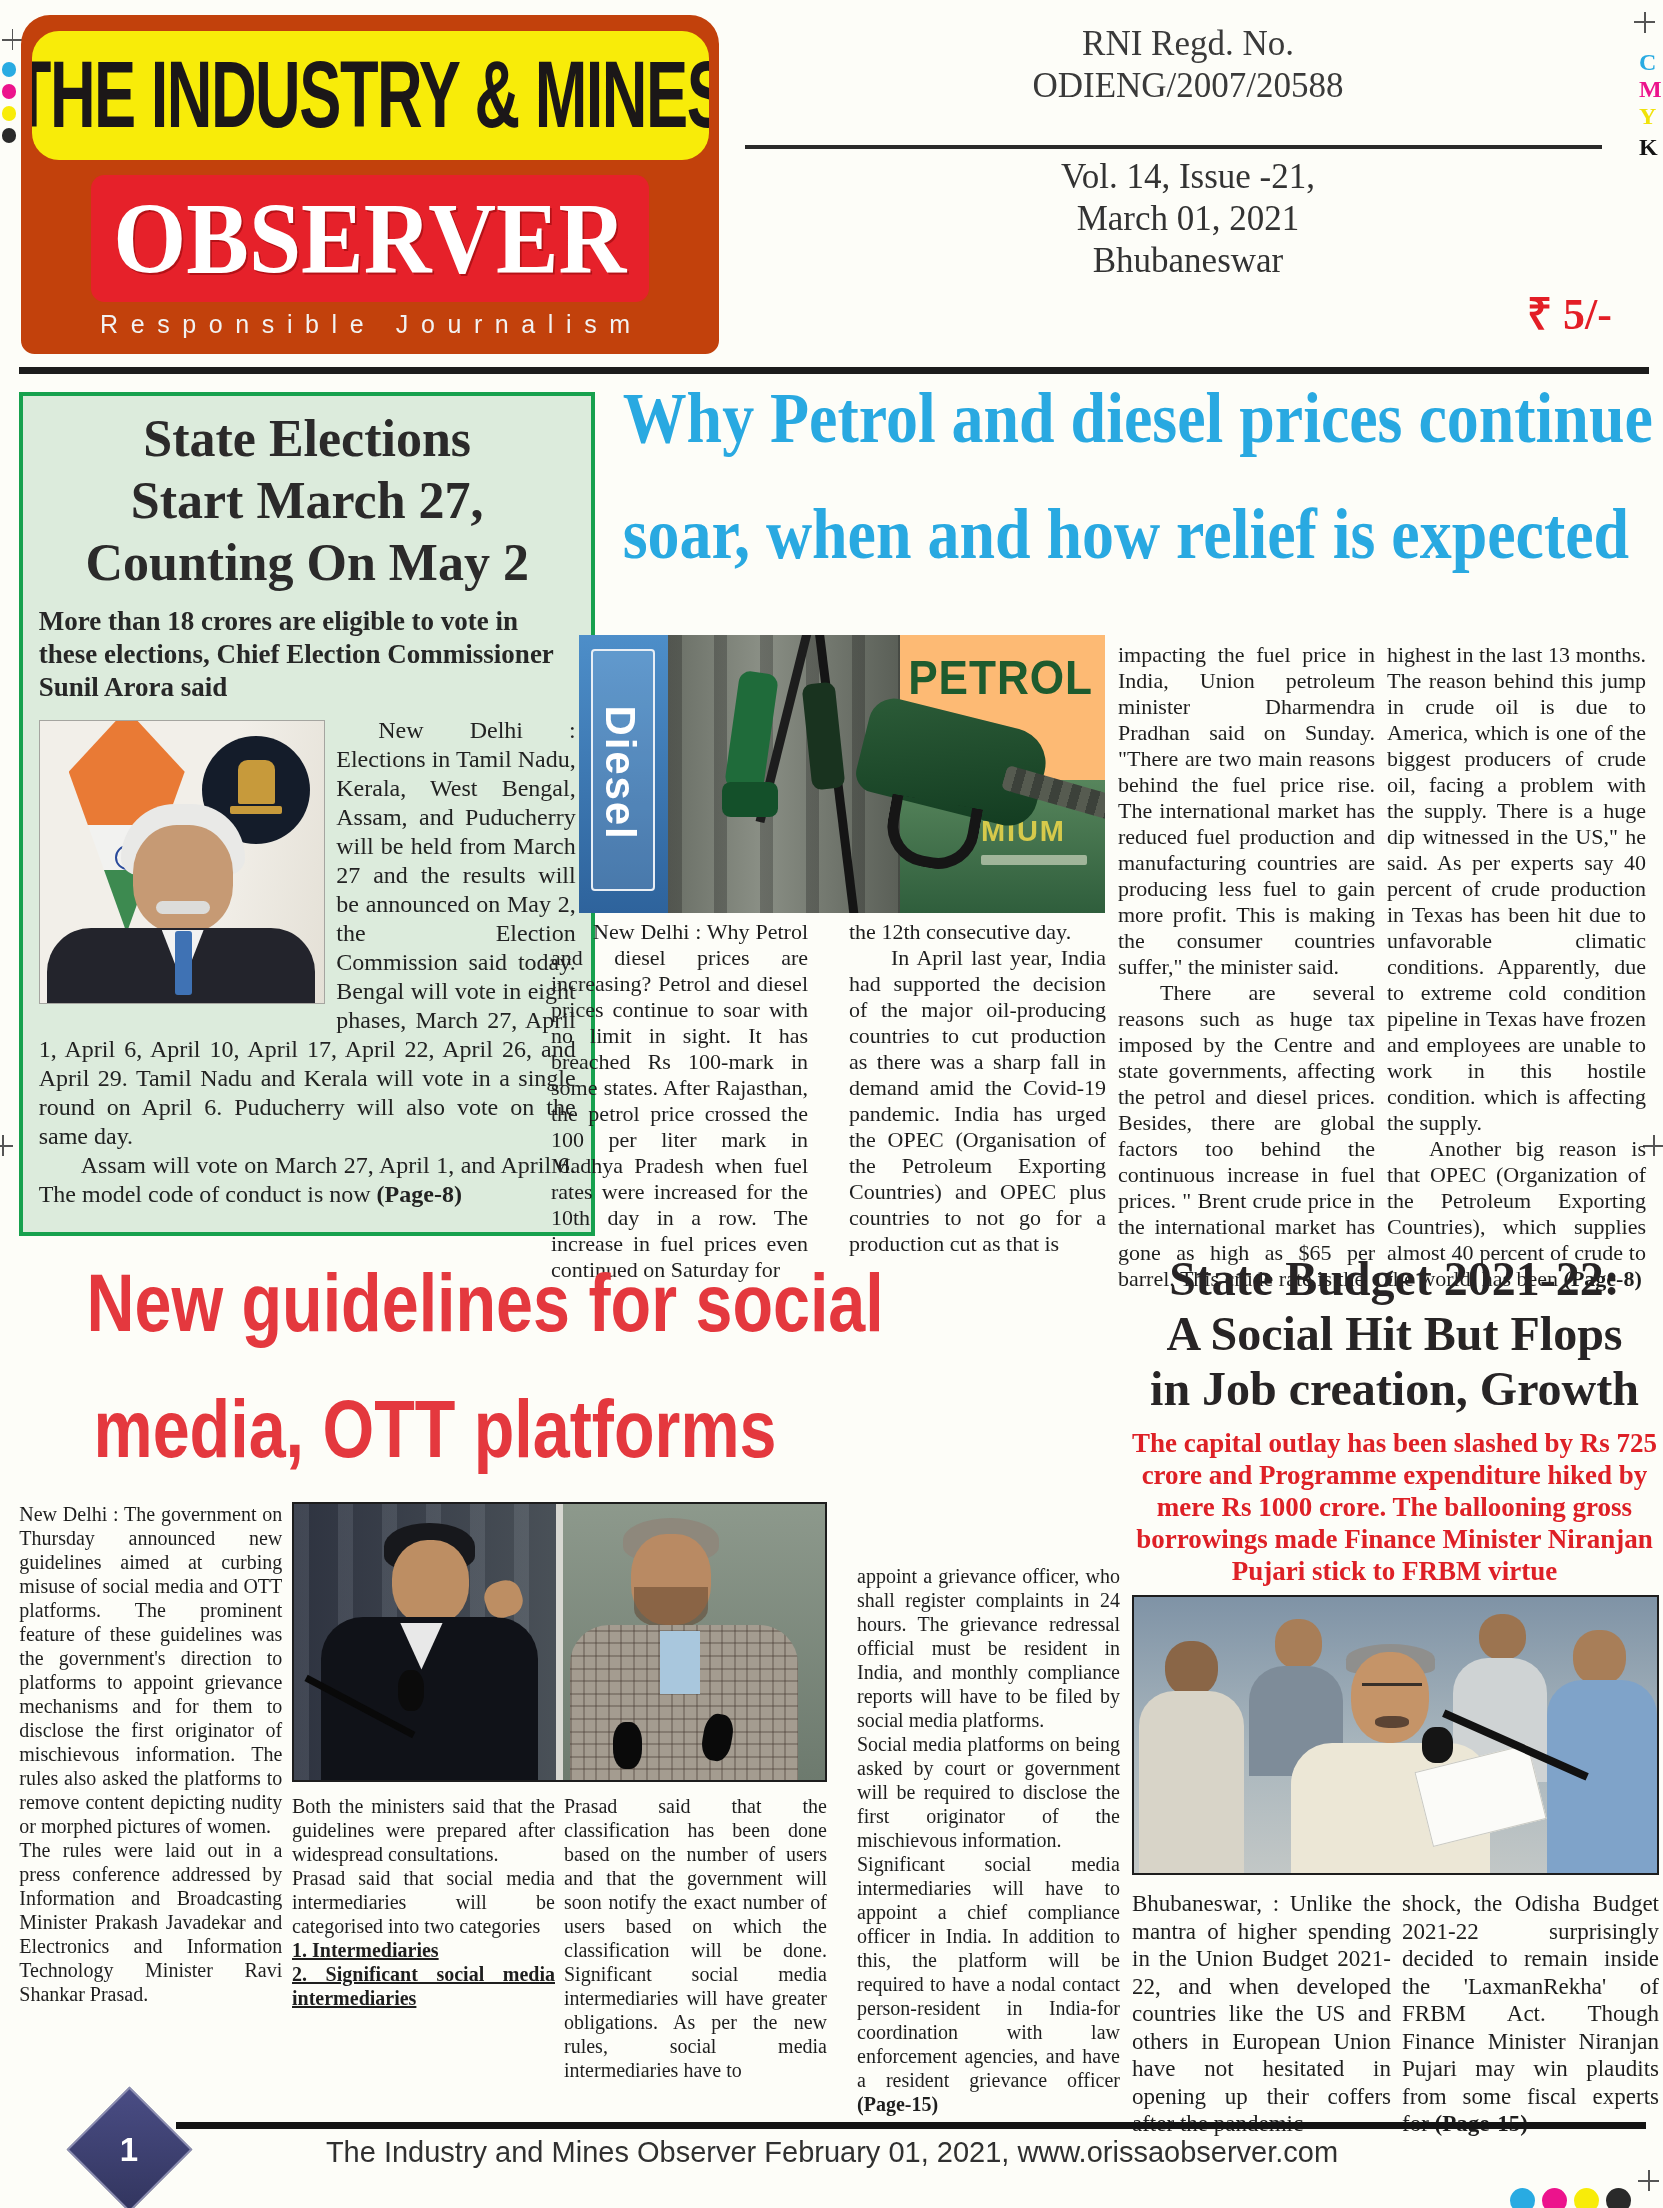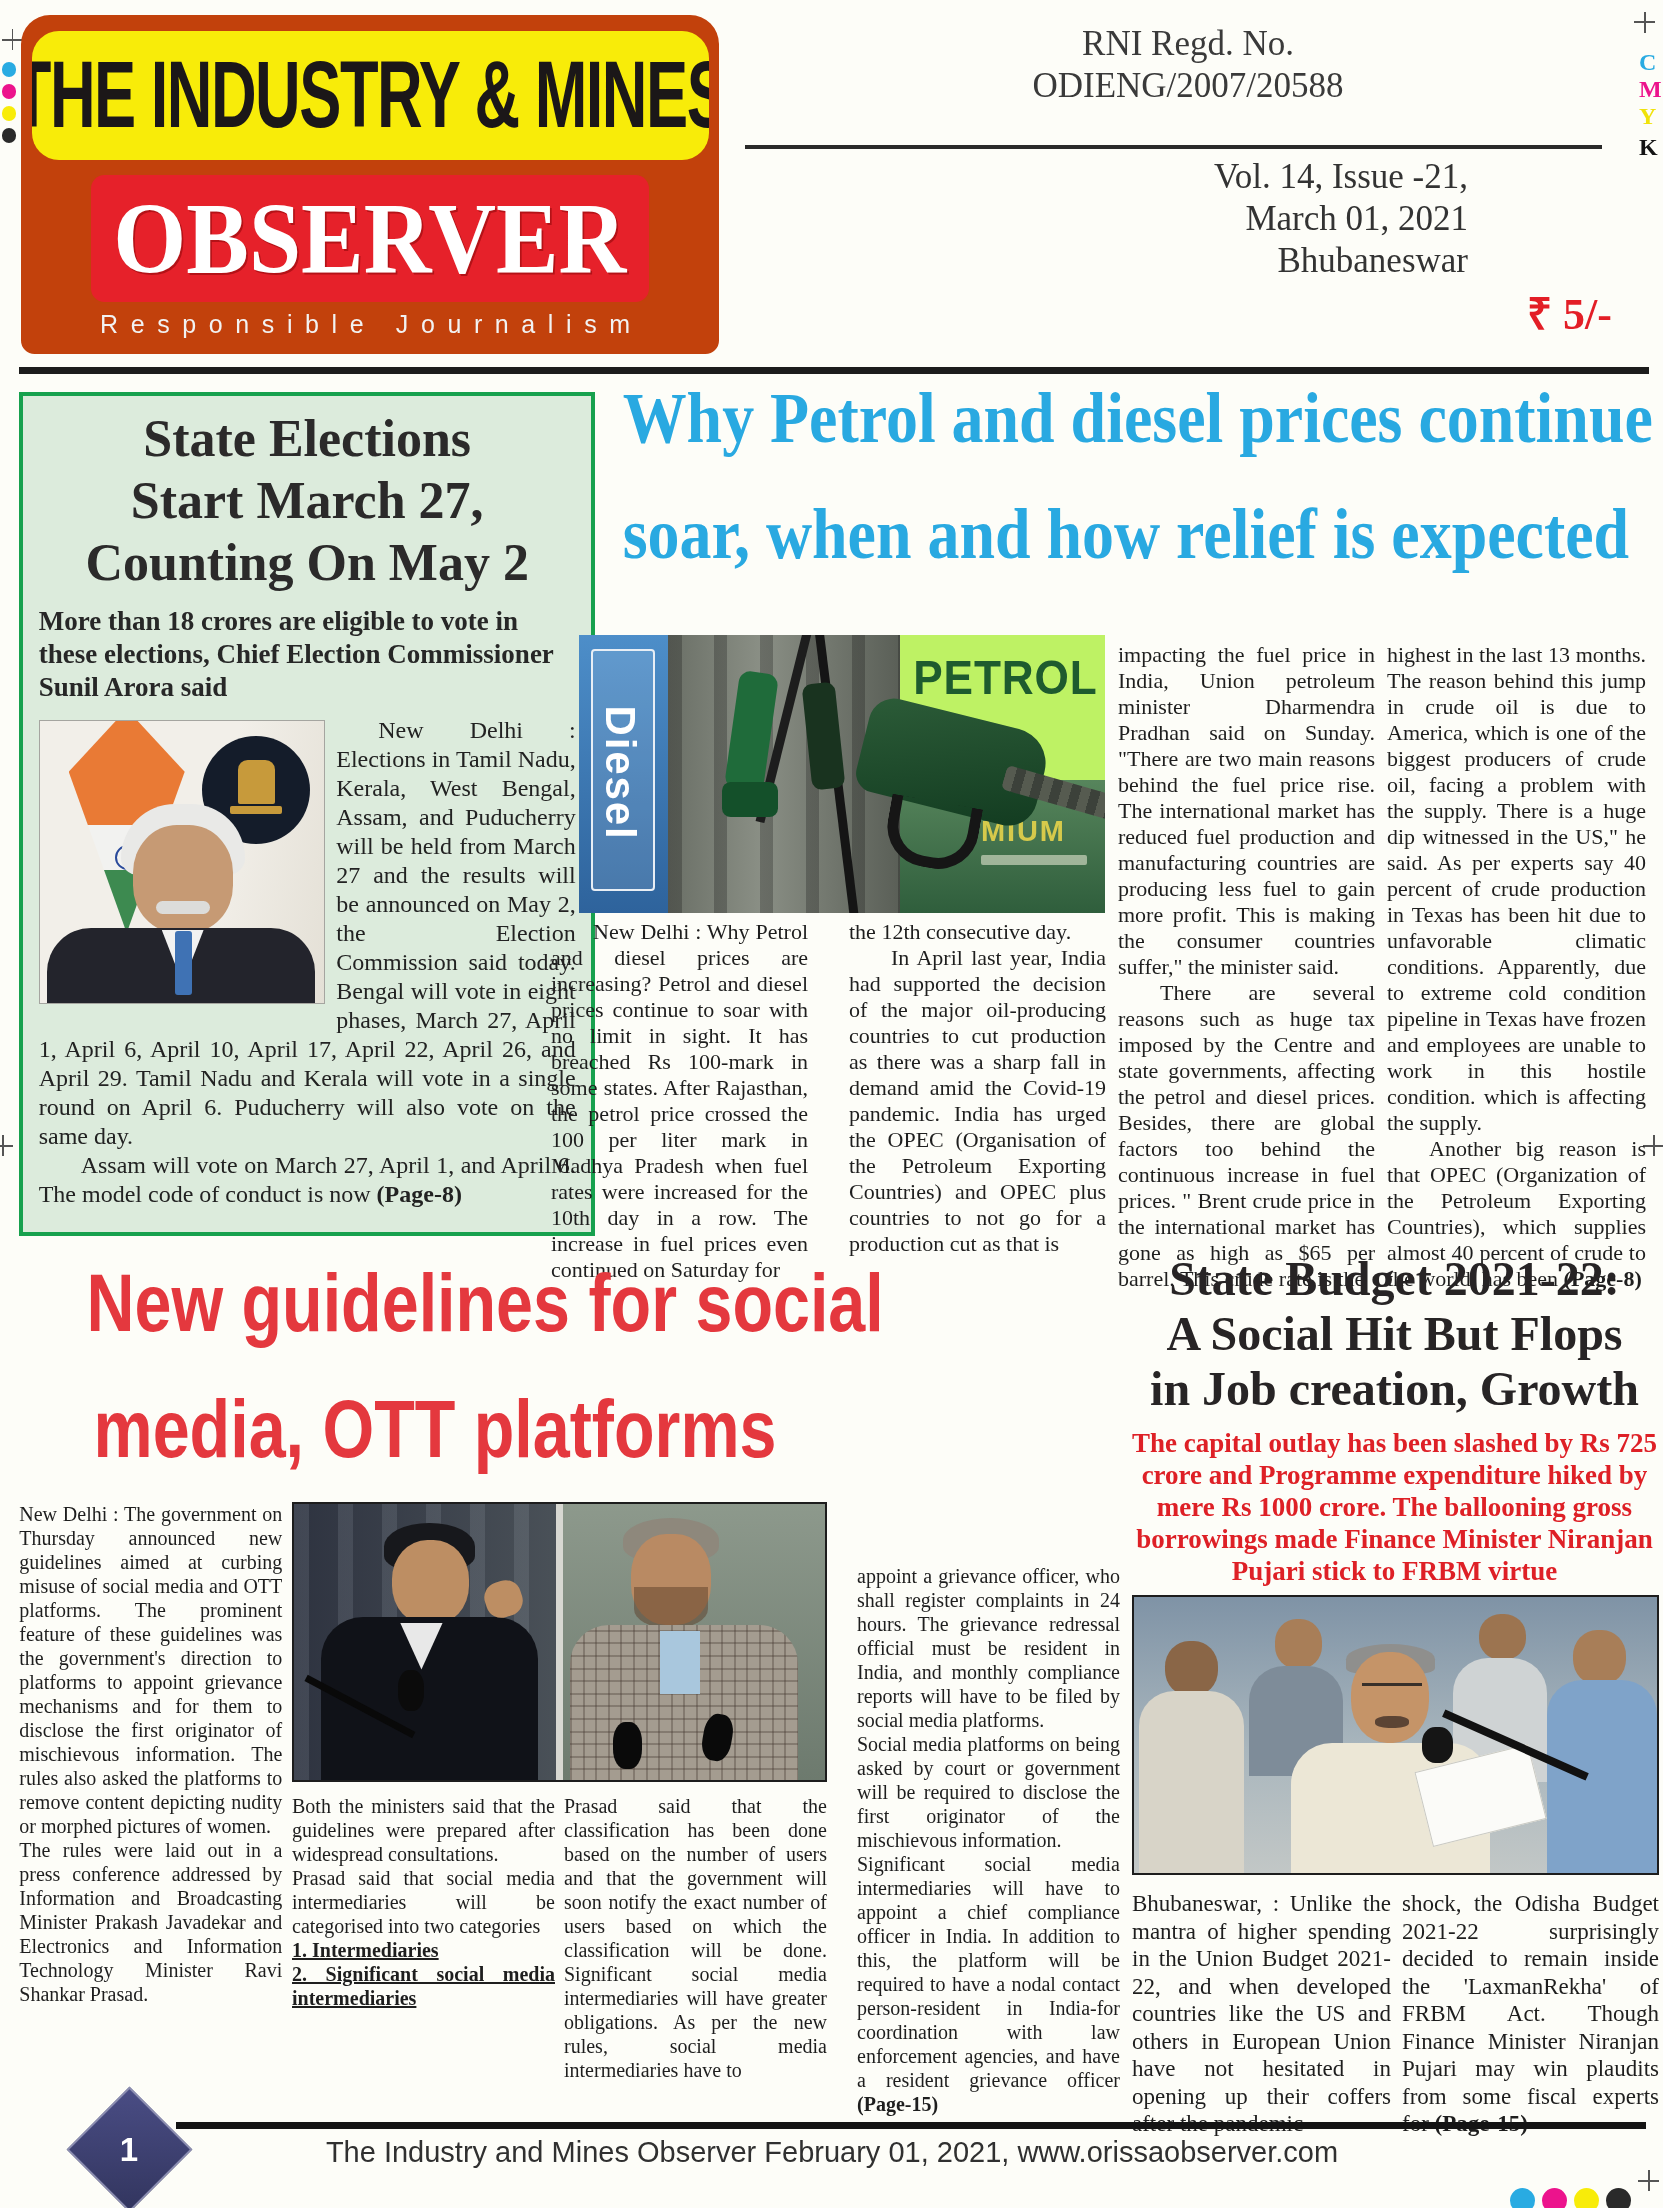--- a/index.html
+++ b/index.html
@@ -19,21 +19,21 @@
   .mast-title{font:bold 81px "Liberation Sans",sans-serif;color:#1b1718;white-space:nowrap;
               transform:scaleX(.78) scaleY(1.16);letter-spacing:-1.9px;}
   .mast-red{left:92px;top:176px;width:558px;height:127px;background:#e6212a;border-radius:13.5px;
             display:flex;align-items:center;justify-content:center;overflow:hidden;}
   .mast-sub{font:bold 102px "Liberation Serif",serif;color:#fff;white-space:nowrap;transform:scaleX(.92);
             text-shadow:1.9px 1.9px 0 rgba(120,0,0,.45);}
   .mast-tagline{left:39px;top:311px;width:666px;text-align:center;font:25px "Liberation Sans",sans-serif;
                 color:#f2f2f2;letter-spacing:12.6px;white-space:nowrap;}
   .rni{left:908px;top:23px;width:560px;text-align:center;font:35px "Liberation Serif",serif;color:#3a3a3a;line-height:42px;}
   .rni-rule{left:745px;top:145px;width:857px;height:3.9px;background:#2a2a2a;}
-  .volblock{left:908px;top:156px;width:560px;text-align:right;font:35px "Liberation Serif",serif;color:#333;line-height:42px;}
+  .volblock{left:908px;top:156px;width:560px;text-align:center;font:35px "Liberation Serif",serif;color:#333;line-height:42px;}
   .price{left:1429px;top:282px;width:183px;text-align:right;font:bold 44px "Liberation Serif",serif;color:#e31e26;}
   .top-rule{left:19.3px;top:367px;width:1630px;height:6.8px;background:#1c1c1c;}
   
   .green-box{left:19.3px;top:392px;width:537px;height:813px;border:4.8px solid #17a14e;background:#dcebdc;padding:11.6px 15.4px;}
   .gb-h{ text-align:center;font:bold 52px "Liberation Serif",serif;color:#2b2a2a;line-height:62px;}
   .gb-sub{margin-top:11.6px;text-align:left;font:bold 27px "Liberation Serif",serif;color:#272727;line-height:33px;}
   .gb-body{margin-top:11.6px;font:24px "Liberation Serif",serif;line-height:29px;text-align:justify;color:#222;}
   .gb-body p{margin:0;}
   .ind{text-indent:42px;}
   .photo-election{float:left;width:284px;height:282px;margin:3.9px 11.6px 3.9px 0;position:relative;
@@ -57,21 +57,21 @@
   .photo-petrol{left:579px;top:635px;width:526px;height:278px;background:#9aa29b;overflow:hidden;}
   .pp-mid{position:absolute;left:89px;top:0;width:232px;height:100%;
           background:linear-gradient(90deg,#6a6f66,#8a8f85 40%,#5a5f57);}
   .pp-mid::after{content:"";position:absolute;inset:0;
           background:repeating-linear-gradient(90deg,rgba(20,20,20,.28) 0 13.5px,transparent 13.5px 46px);}
   .pp-blue{position:absolute;left:0;top:0;width:89px;height:100%;background:linear-gradient(180deg,#4d8ec9,#2e639c);}
   .pp-dpanel{position:absolute;left:11.6px;top:13.5px;width:60px;height:238px;background:rgba(255,255,255,.12);
              border:2.9px solid #e8eef5;border-radius:3.9px;}
   .pp-dieseltxt{position:absolute;left:-75px;top:114px;width:232px;text-align:center;
                 font:bold 42px "Liberation Sans",sans-serif;color:#fff;transform:rotate(90deg);letter-spacing:1.9px;}
-  .pp-sign{position:absolute;left:321px;top:0;width:206px;height:145px;background:#bef264;text-align:right;}
+  .pp-sign{position:absolute;left:321px;top:0;width:206px;height:145px;background:#fdba74;text-align:left;}
   .pp-petroltxt{margin-top:15.4px;font:bold 48px "Liberation Sans",sans-serif;color:#1e5b2e;transform:scaleX(.92);letter-spacing:1px;}
   .pp-green{position:absolute;left:321px;top:145px;width:206px;height:133px;background:linear-gradient(180deg,#57855c,#2f5e3c);}
   .pp-mium{position:absolute;left:81px;top:35px;font:bold 29px "Liberation Sans",sans-serif;color:#e6d34b;opacity:.9;letter-spacing:1.9px;}
   .pp-sub{position:absolute;left:81px;top:75px;width:106px;height:9.7px;background:rgba(240,240,220,.55);border-radius:1.9px;}
   .pp-noz1{position:absolute;left:153px;top:37px;width:39px;height:118px;background:#1f6b3a;border-radius:11.6px;transform:rotate(8deg);}
   .pp-noz1h{position:absolute;left:143px;top:147px;width:56px;height:35px;background:#14502a;border-radius:8.7px;}
   .pp-noz2{position:absolute;left:228px;top:48px;width:33px;height:106px;background:#19331f;border-radius:9.7px;transform:rotate(-6deg);}
   .pp-hose1{position:absolute;left:201px;top:-13.5px;width:8.7px;height:203px;background:#1d1d1d;transform:rotate(14deg);}
   .pp-hose2{position:absolute;left:253px;top:-7.7px;width:8.7px;height:290px;background:#151515;transform:rotate(-7deg);}
   .pp-bignoz{position:absolute;left:282px;top:79px;width:183px;height:97px;border-radius:25px 35px 29px 19.3px;

